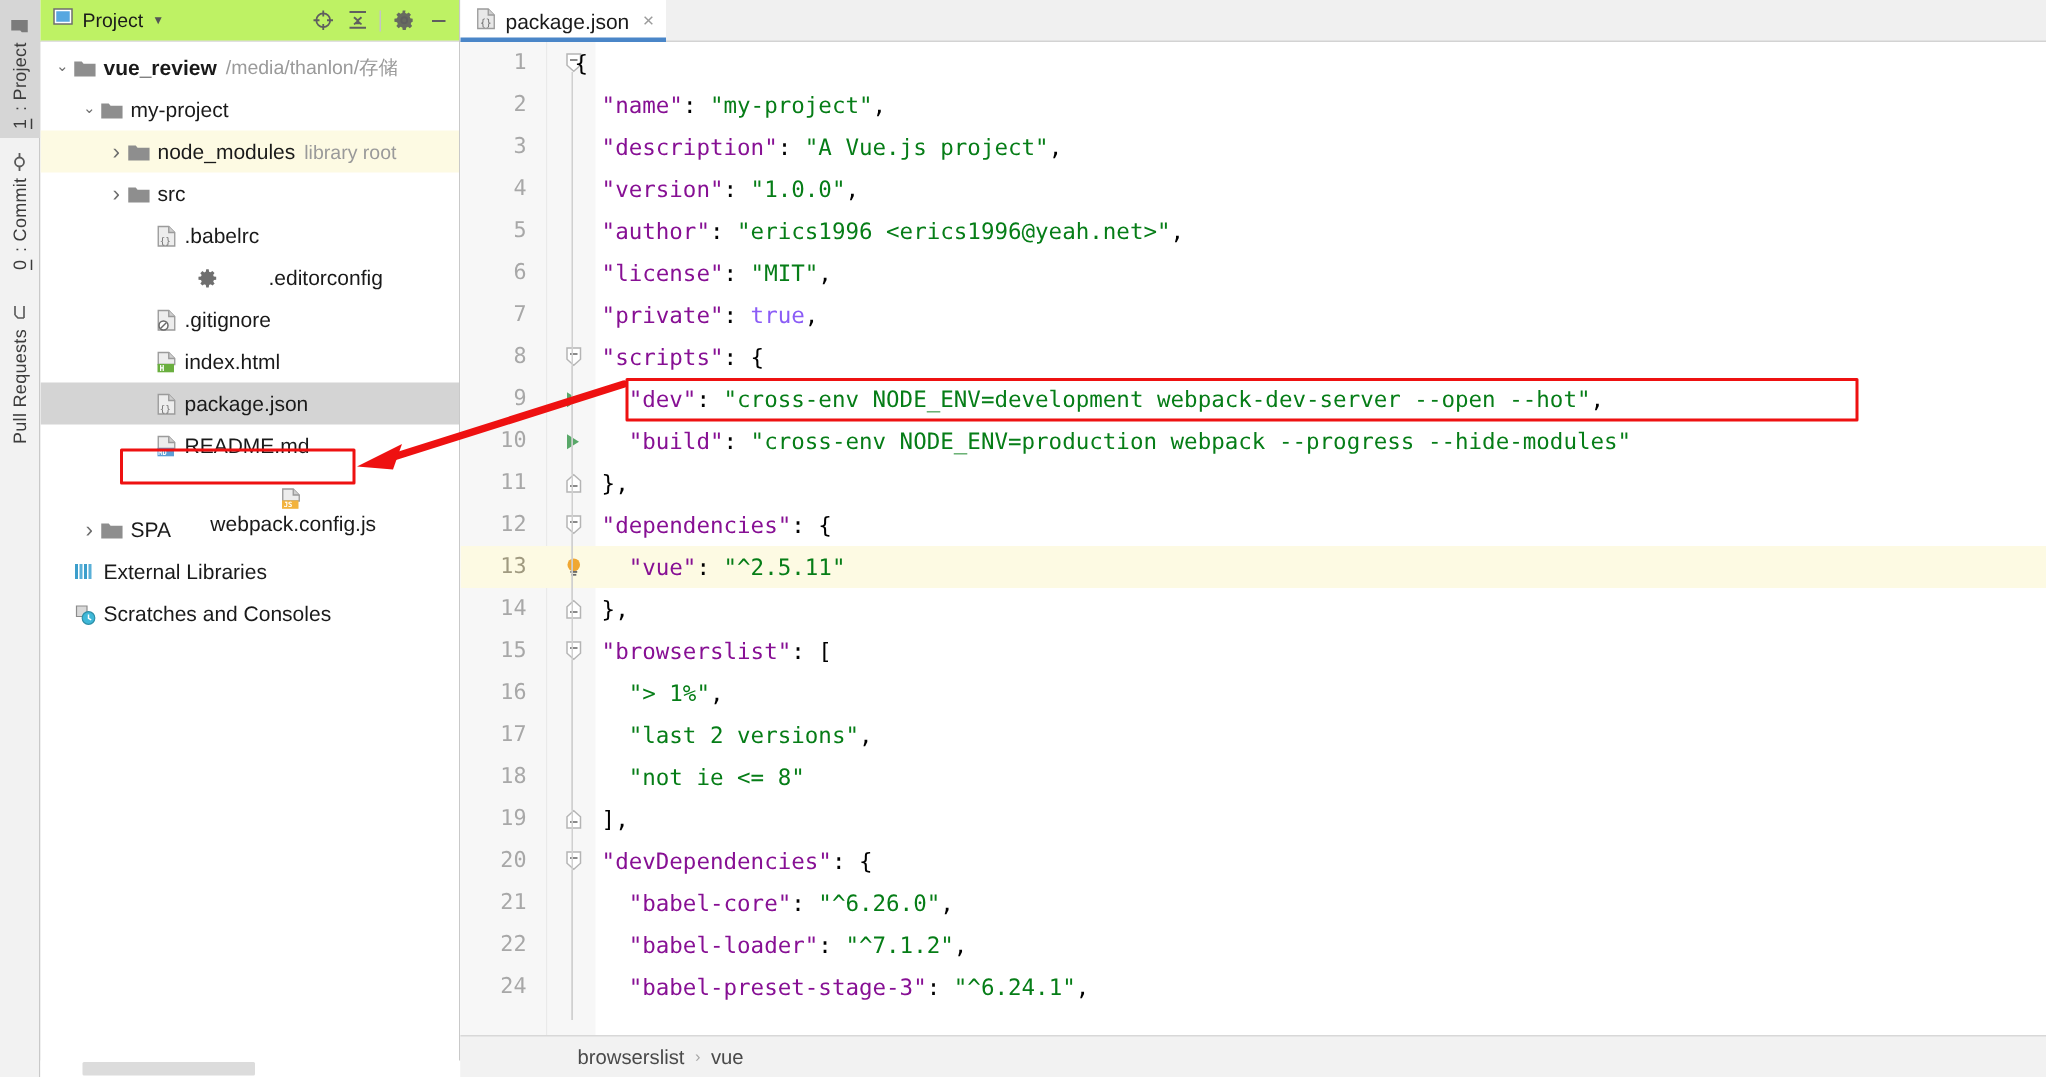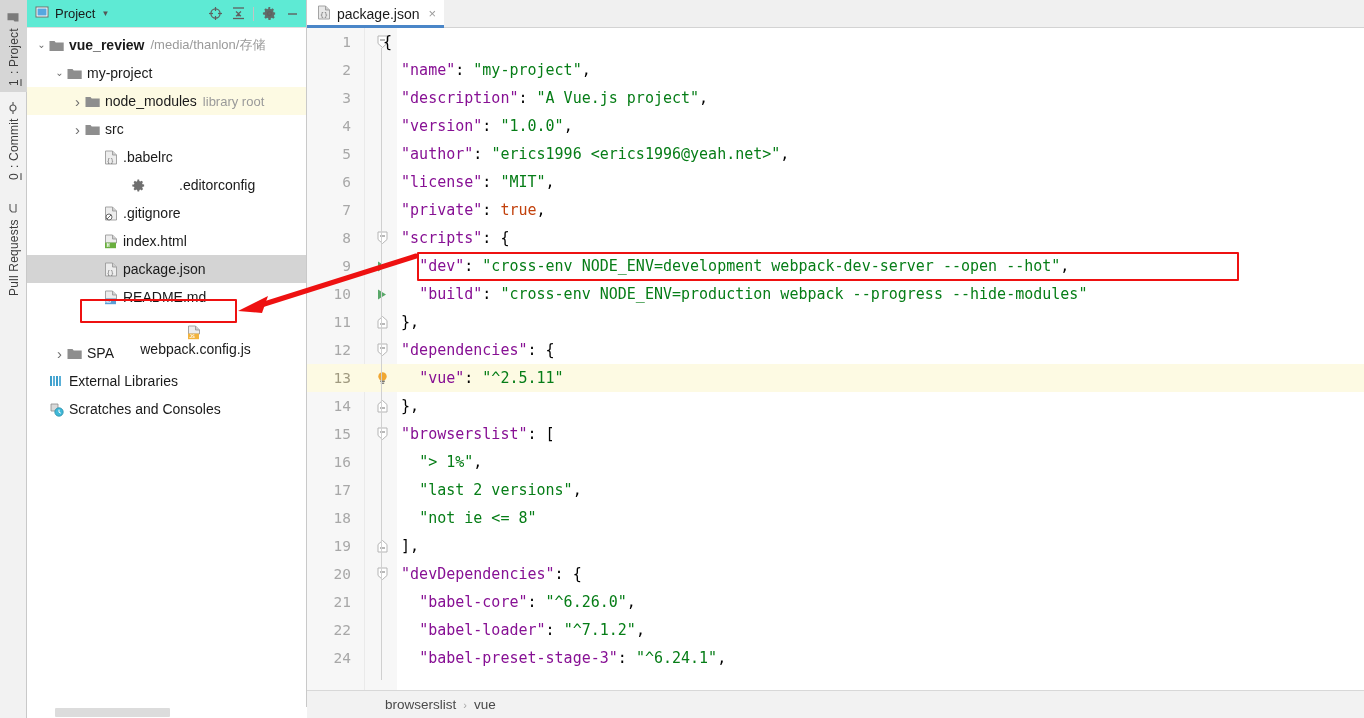--- a/index.html
+++ b/index.html
@@ -43,21 +43,21 @@
   .project-panel {
     width: 280px; flex: 0 0 280px;
     height: 718px;
     background: #ffffff;
     border-right: 1px solid #c9c9c9;
     display: flex; flex-direction: column;
     position: relative;
   }
   .panel-header {
     height: 28px;
-    background: #5eead4;
+    background: #bef264;
     display: flex; align-items: center;
     padding: 0 4px 0 8px;
     border-bottom: 1px solid #e0e0e0;
     flex: 0 0 28px;
   }
   .panel-title {
     font-size: 13px; color: #1a1a1a;
     margin-left: 6px;
   }
   .panel-caret {
@@ -163,21 +163,21 @@
     display: flex; align-items: center; justify-content: center;
     height: 28px; top: 0;
   }
   .code-txt {
     position: absolute; left: 76px;
     color: #222;
   }
   
   .k { color: #871094; }
   .s { color: #067d17; }
-  .b { color: #c2410c; }
+  .b { color: #8b5cf6; }
   .p { color: #000000; }
   .foldline {
     position: absolute; left: 74px; width: 1px; background: #d0d0d0;
   }
 
   
   .red-box {
     position: absolute;
     border: 2.5px solid #ee1111;
     pointer-events: none;

